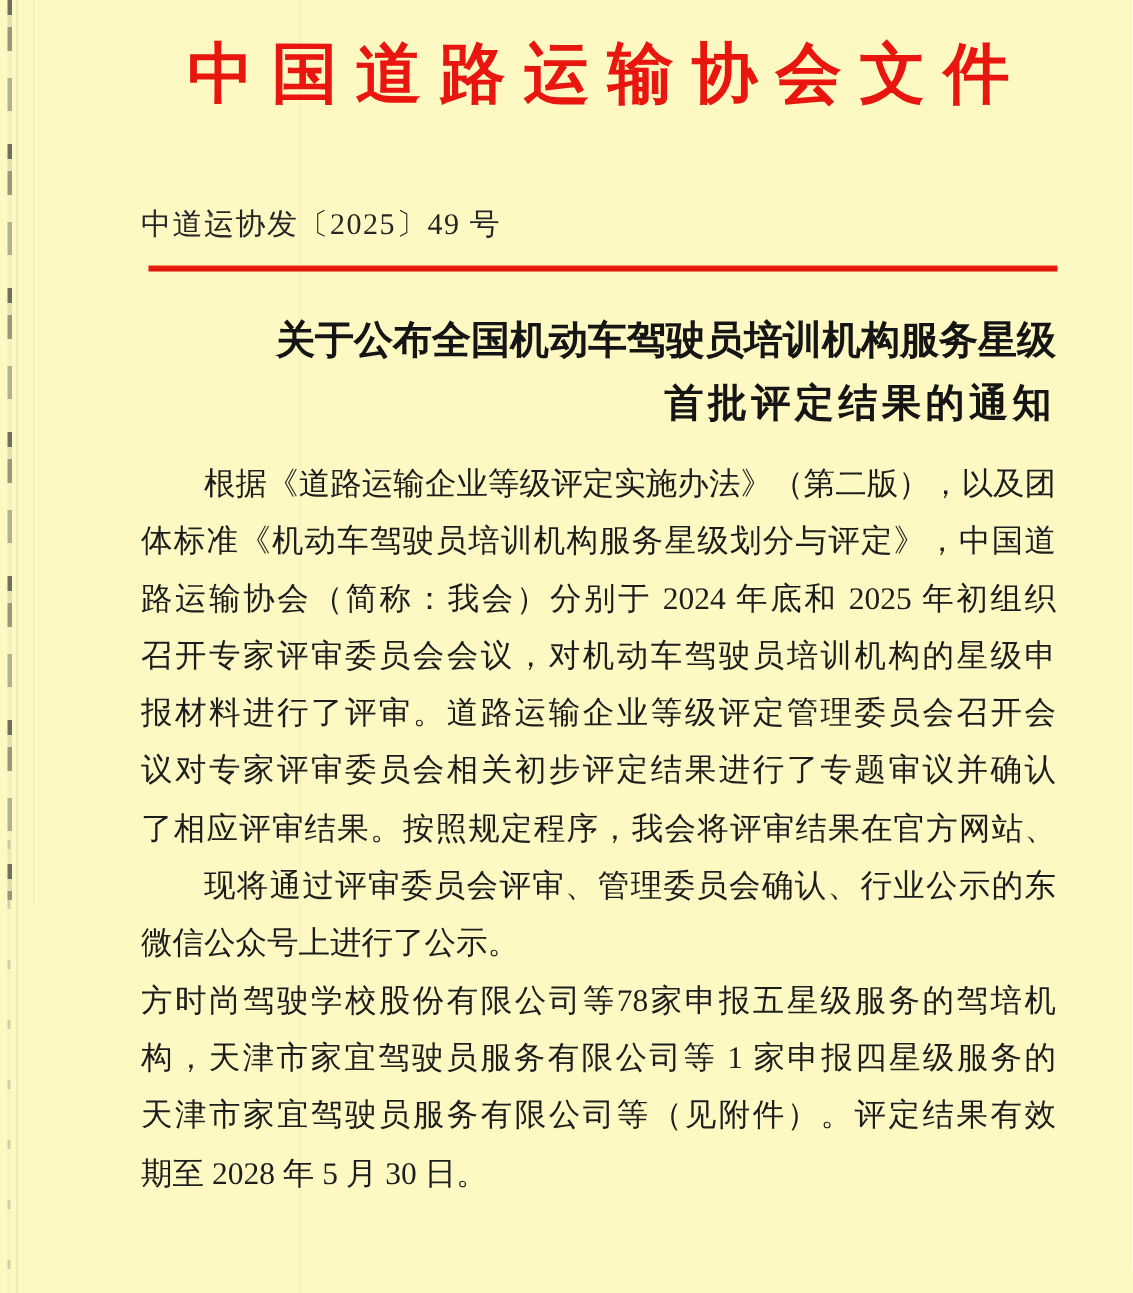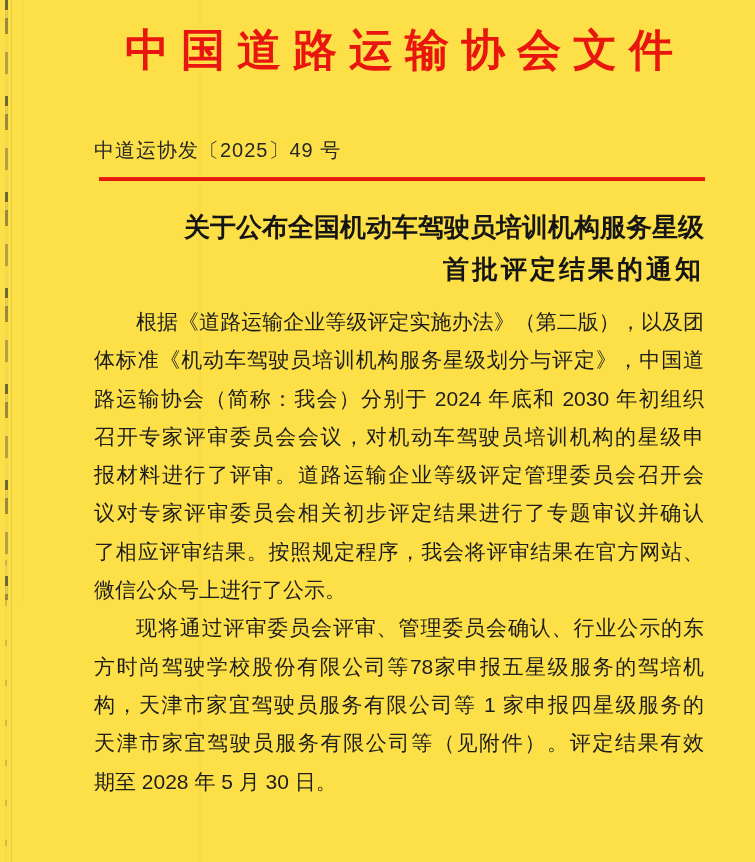--- a/index.html
+++ b/index.html
@@ -4,23 +4,23 @@
 <style>
   html, body {
     margin: 0;
     padding: 0;
     background: #ffffff;
   }
   .page {
     position: relative;
     width: 755px;
     height: 862px;
-    background: #fde047;
+    background: #fef9c3;
     overflow: hidden;
-    font-family: Liberation Sans, sans-serif;
+    font-family: Liberation Serif, serif;
   }
 
   
   .edge-dashes {
     position: absolute;
     left: 5px; top: 0;
     width: 3px; height: 600px;
     background: repeating-linear-gradient(
       to bottom,
       rgba(45,45,45,0.80) 0px 10px,
@@ -164,27 +164,27 @@
     <div class="red-rule"></div>
 
     <div class="doc-title">
       <div class="t1">关于公布全国机动车驾驶员培训机构服务星级</div>
       <div class="t2">首批评定结果的通知</div>
     </div>
 
     <div class="doc-body">
         <div class="bline indent just">根据《道路运输企业等级评定实施办法》（第二版），以及团</div>
         <div class="bline just">体标准《机动车驾驶员培训机构服务星级划分与评定》，中国道</div>
-        <div class="bline just">路运输协会（简称：我会）分别于 2024 年底和 2030 年初组织</div>
+        <div class="bline just">路运输协会（简称：我会）分别于 2024 年底和 2025 年初组织</div>
         <div class="bline just">召开专家评审委员会会议，对机动车驾驶员培训机构的星级申</div>
         <div class="bline just">报材料进行了评审。道路运输企业等级评定管理委员会召开会</div>
         <div class="bline just">议对专家评审委员会相关初步评定结果进行了专题审议并确认</div>
         <div class="bline just">了相应评审结果。按照规定程序，我会将评审结果在官方网站、</div>
+        <div class="bline indent just">现将通过评审委员会评审、管理委员会确认、行业公示的东</div>
         <div class="bline">微信公众号上进行了公示。</div>
-        <div class="bline indent just">现将通过评审委员会评审、管理委员会确认、行业公示的东</div>
         <div class="bline just">方时尚驾驶学校股份有限公司等78家申报五星级服务的驾培机</div>
         <div class="bline just">构，天津市家宜驾驶员服务有限公司等 1 家申报四星级服务的</div>
         <div class="bline just">天津市家宜驾驶员服务有限公司等（见附件）。评定结果有效</div>
         <div class="bline">期至 2028 年 5 月 30 日。</div>
       </div>
 
   </div>
 </div>
 
 </body></html>

